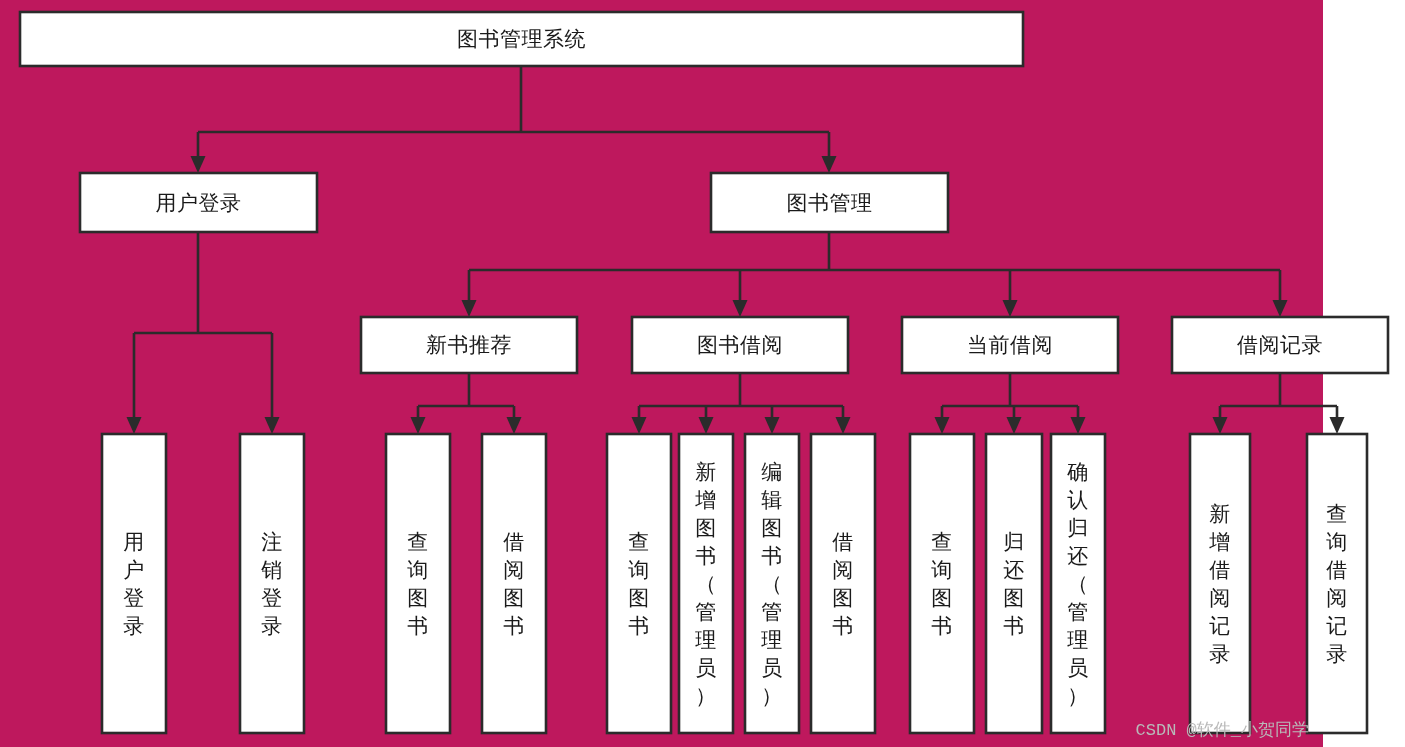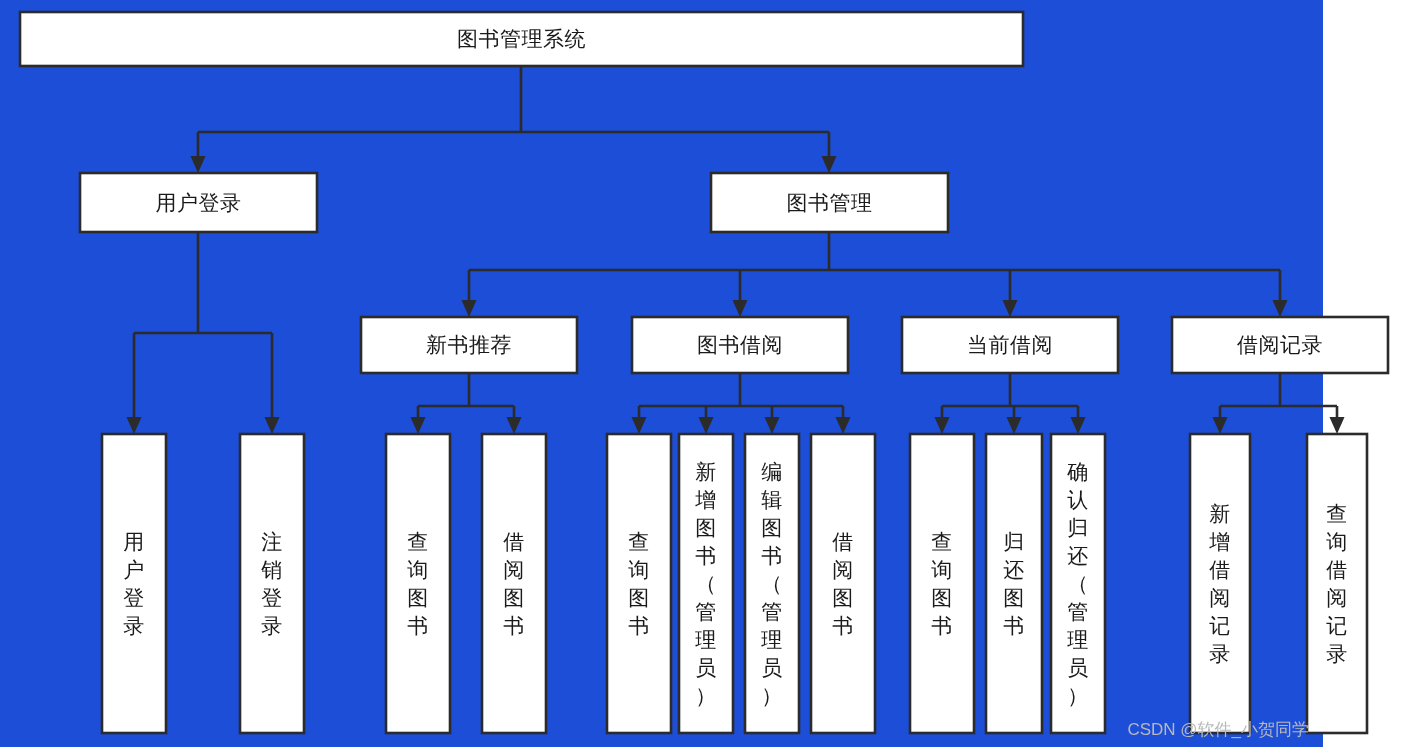--- a/index.html
+++ b/index.html
@@ -12,21 +12,21 @@
     font-family: "DejaVu Sans", "Liberation Sans", sans-serif;
     width: 1405px;
     height: 747px;
     overflow: hidden;
     position: relative;
   }
   #diagram-root {
     position: relative;
     width: 1323px;
     height: 747px;
-    background: #1d4ed8;
+    background: #be185d;
   }
   svg#tree-svg {
     position: absolute;
     top: 0;
     left: 0;
     width: 1405px;
     height: 747px;
     display: block;
   }
   .node-box {
@@ -56,21 +56,21 @@
     font-family: "DejaVu Sans", "Liberation Sans", sans-serif;
     font-size: 21px;
     fill: #1a1a1a;
     text-anchor: middle;
     letter-spacing: 0.5px;
   }
   .watermark-text {
     position: absolute;
     right: 14px;
     bottom: 6px;
-    font-family: Liberation Sans, sans-serif;
+    font-family: Liberation Mono, monospace;
     font-size: 17px;
     color: #b9b9b9;
     white-space: nowrap;
     user-select: none;
     pointer-events: none;
   }
 </style>
 </head>
 <body>
 

